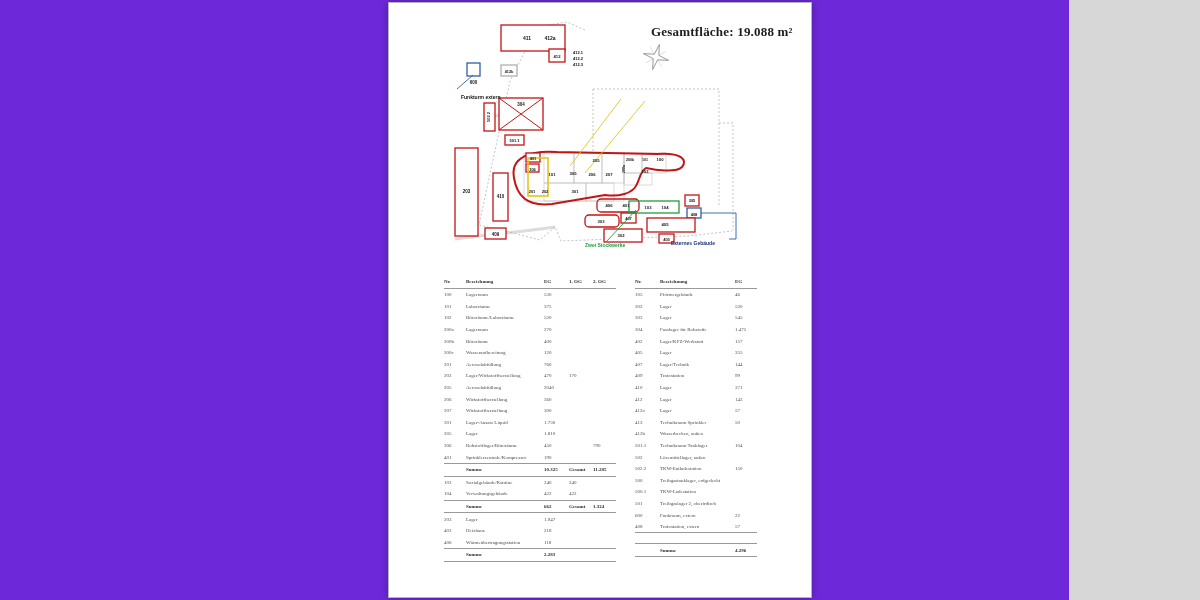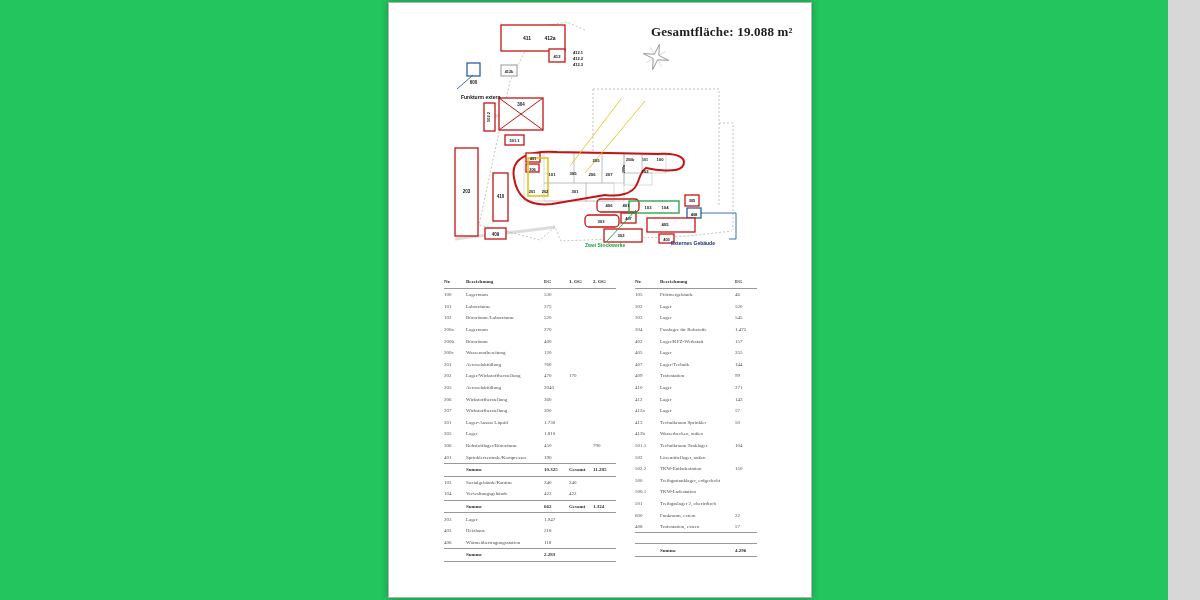--- a/index.html
+++ b/index.html
@@ -1,18 +1,18 @@
 <!DOCTYPE html>
 <html><head>
 <meta charset="utf-8">
 <style>
   html,body{margin:0;padding:0;}
   body{width:1200px;height:600px;overflow:hidden;background:#d7d7d7;
        font-family:"Liberation Serif","DejaVu Serif",serif;}
-  .stage{position:relative;width:1168px;height:600px;background:#22c55e;}
+  .stage{position:relative;width:1069px;height:600px;background:#6d28d9;}
   .page{position:absolute;left:388px;top:2px;width:424px;height:596px;background:#ffffff;
         border:1px solid #b5b5b5;box-shadow:0 0 7px rgba(0,0,0,.30);box-sizing:border-box;}
   .doc-title{position:absolute;left:262px;top:21px;font-size:13px;font-weight:600;color:#1d1d1d;
         letter-spacing:.2px;white-space:nowrap;}
   #siteplan{position:absolute;left:0;top:0;width:424px;height:260px;}
   .tbl{position:absolute;font-size:5px;color:#4d4d4d;line-height:1;}
   #tleft{left:55px;top:272px;width:172px;}
   #tright{left:246px;top:272px;width:122px;}
   .trow{display:grid;align-items:center;height:11.6px;}
   #tleft .trow{grid-template-columns:22px 78px 25px 24px 1fr;}

